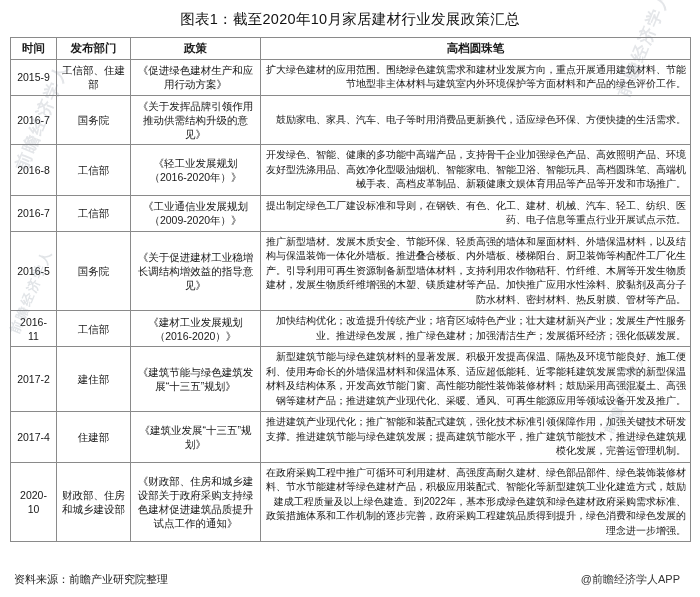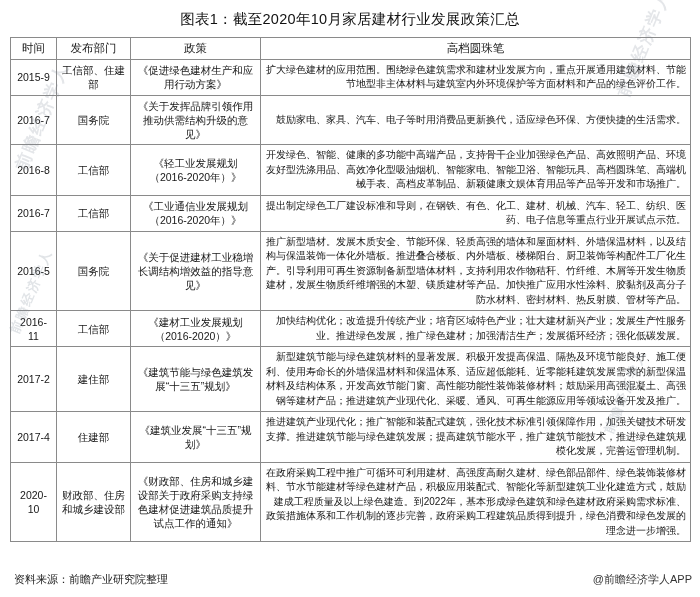--- a/index.html
+++ b/index.html
@@ -40,21 +40,21 @@
   }
   table.policy th, table.policy td {
     border: 1px solid #8a8a8a;
     vertical-align: middle;
     padding: 3px 4px;
     box-sizing: border-box;
   }
   table.policy thead th {
     background: #ffffff;
     font-size: 11.5px;
-    font-weight: normal;
+    font-weight: bold;
     text-align: center;
     height: 22px;
     padding: 2px 3px;
     margin-left: 36px;
   }
   col.c-time { width: 46px; }
   col.c-dept { width: 74px; }
   col.c-policy { width: 130px; }
   col.c-content { width: 430px; }
 
@@ -77,21 +77,21 @@
   }
   .source {
     position: absolute;
     left: 14px;
     bottom: 10px;
     font-size: 11px;
     color: #222;
   }
   .brand {
     position: absolute;
-    right: 8px;
+    right: 20px;
     bottom: 10px;
     font-size: 11px;
     color: #333;
   }
   
   .wm {
     position: absolute;
     color: rgba(120,130,145,0.20);
     font-size: 17px;
     font-weight: bold;
@@ -155,21 +155,21 @@
       </tr>
       <tr>
         <td class="time">2016-8</td>
         <td class="dept">工信部</td>
         <td class="policy">《轻工业发展规划（2016-2020年）》</td>
         <td class="content">开发绿色、智能、健康的多功能中高端产品，支持骨干企业加强绿色产品、高效照明产品、环境友好型洗涤用品、高效净化型吸油烟机、智能家电、智能卫浴、智能玩具、高档圆珠笔、高端机械手表、高档皮革制品、新颖健康文娱体育用品等产品等开发和市场推广。</td>
       </tr>
       <tr>
         <td class="time">2016-7</td>
         <td class="dept">工信部</td>
-        <td class="policy">《工业通信业发展规划（2016-2020年）》</td>
+        <td class="policy">《工业通信业发展规划（2009-2020年）》</td>
         <td class="content">提出制定绿色工厂建设标准和导则，在钢铁、有色、化工、建材、机械、汽车、轻工、纺织、医药、电子信息等重点行业开展试点示范。</td>
       </tr>
       <tr>
         <td class="time">2016-5</td>
         <td class="dept">国务院</td>
         <td class="policy">《关于促进建材工业稳增长调结构增效益的指导意见》</td>
         <td class="content">推广新型墙材。发展木质安全、节能环保、轻质高强的墙体和屋面材料、外墙保温材料，以及结构与保温装饰一体化外墙板。推进叠合楼板、内外墙板、楼梯阳台、厨卫装饰等构配件工厂化生产。引导利用可再生资源制备新型墙体材料，支持利用农作物秸秆、竹纤维、木屑等开发生物质建材，发展生物质纤维增强的木塑、镁质建材等产品。加快推广应用水性涂料、胶黏剂及高分子防水材料、密封材料、热反射膜、管材等产品。</td>
       </tr>
       <tr>
         <td class="time">2016-11</td>

